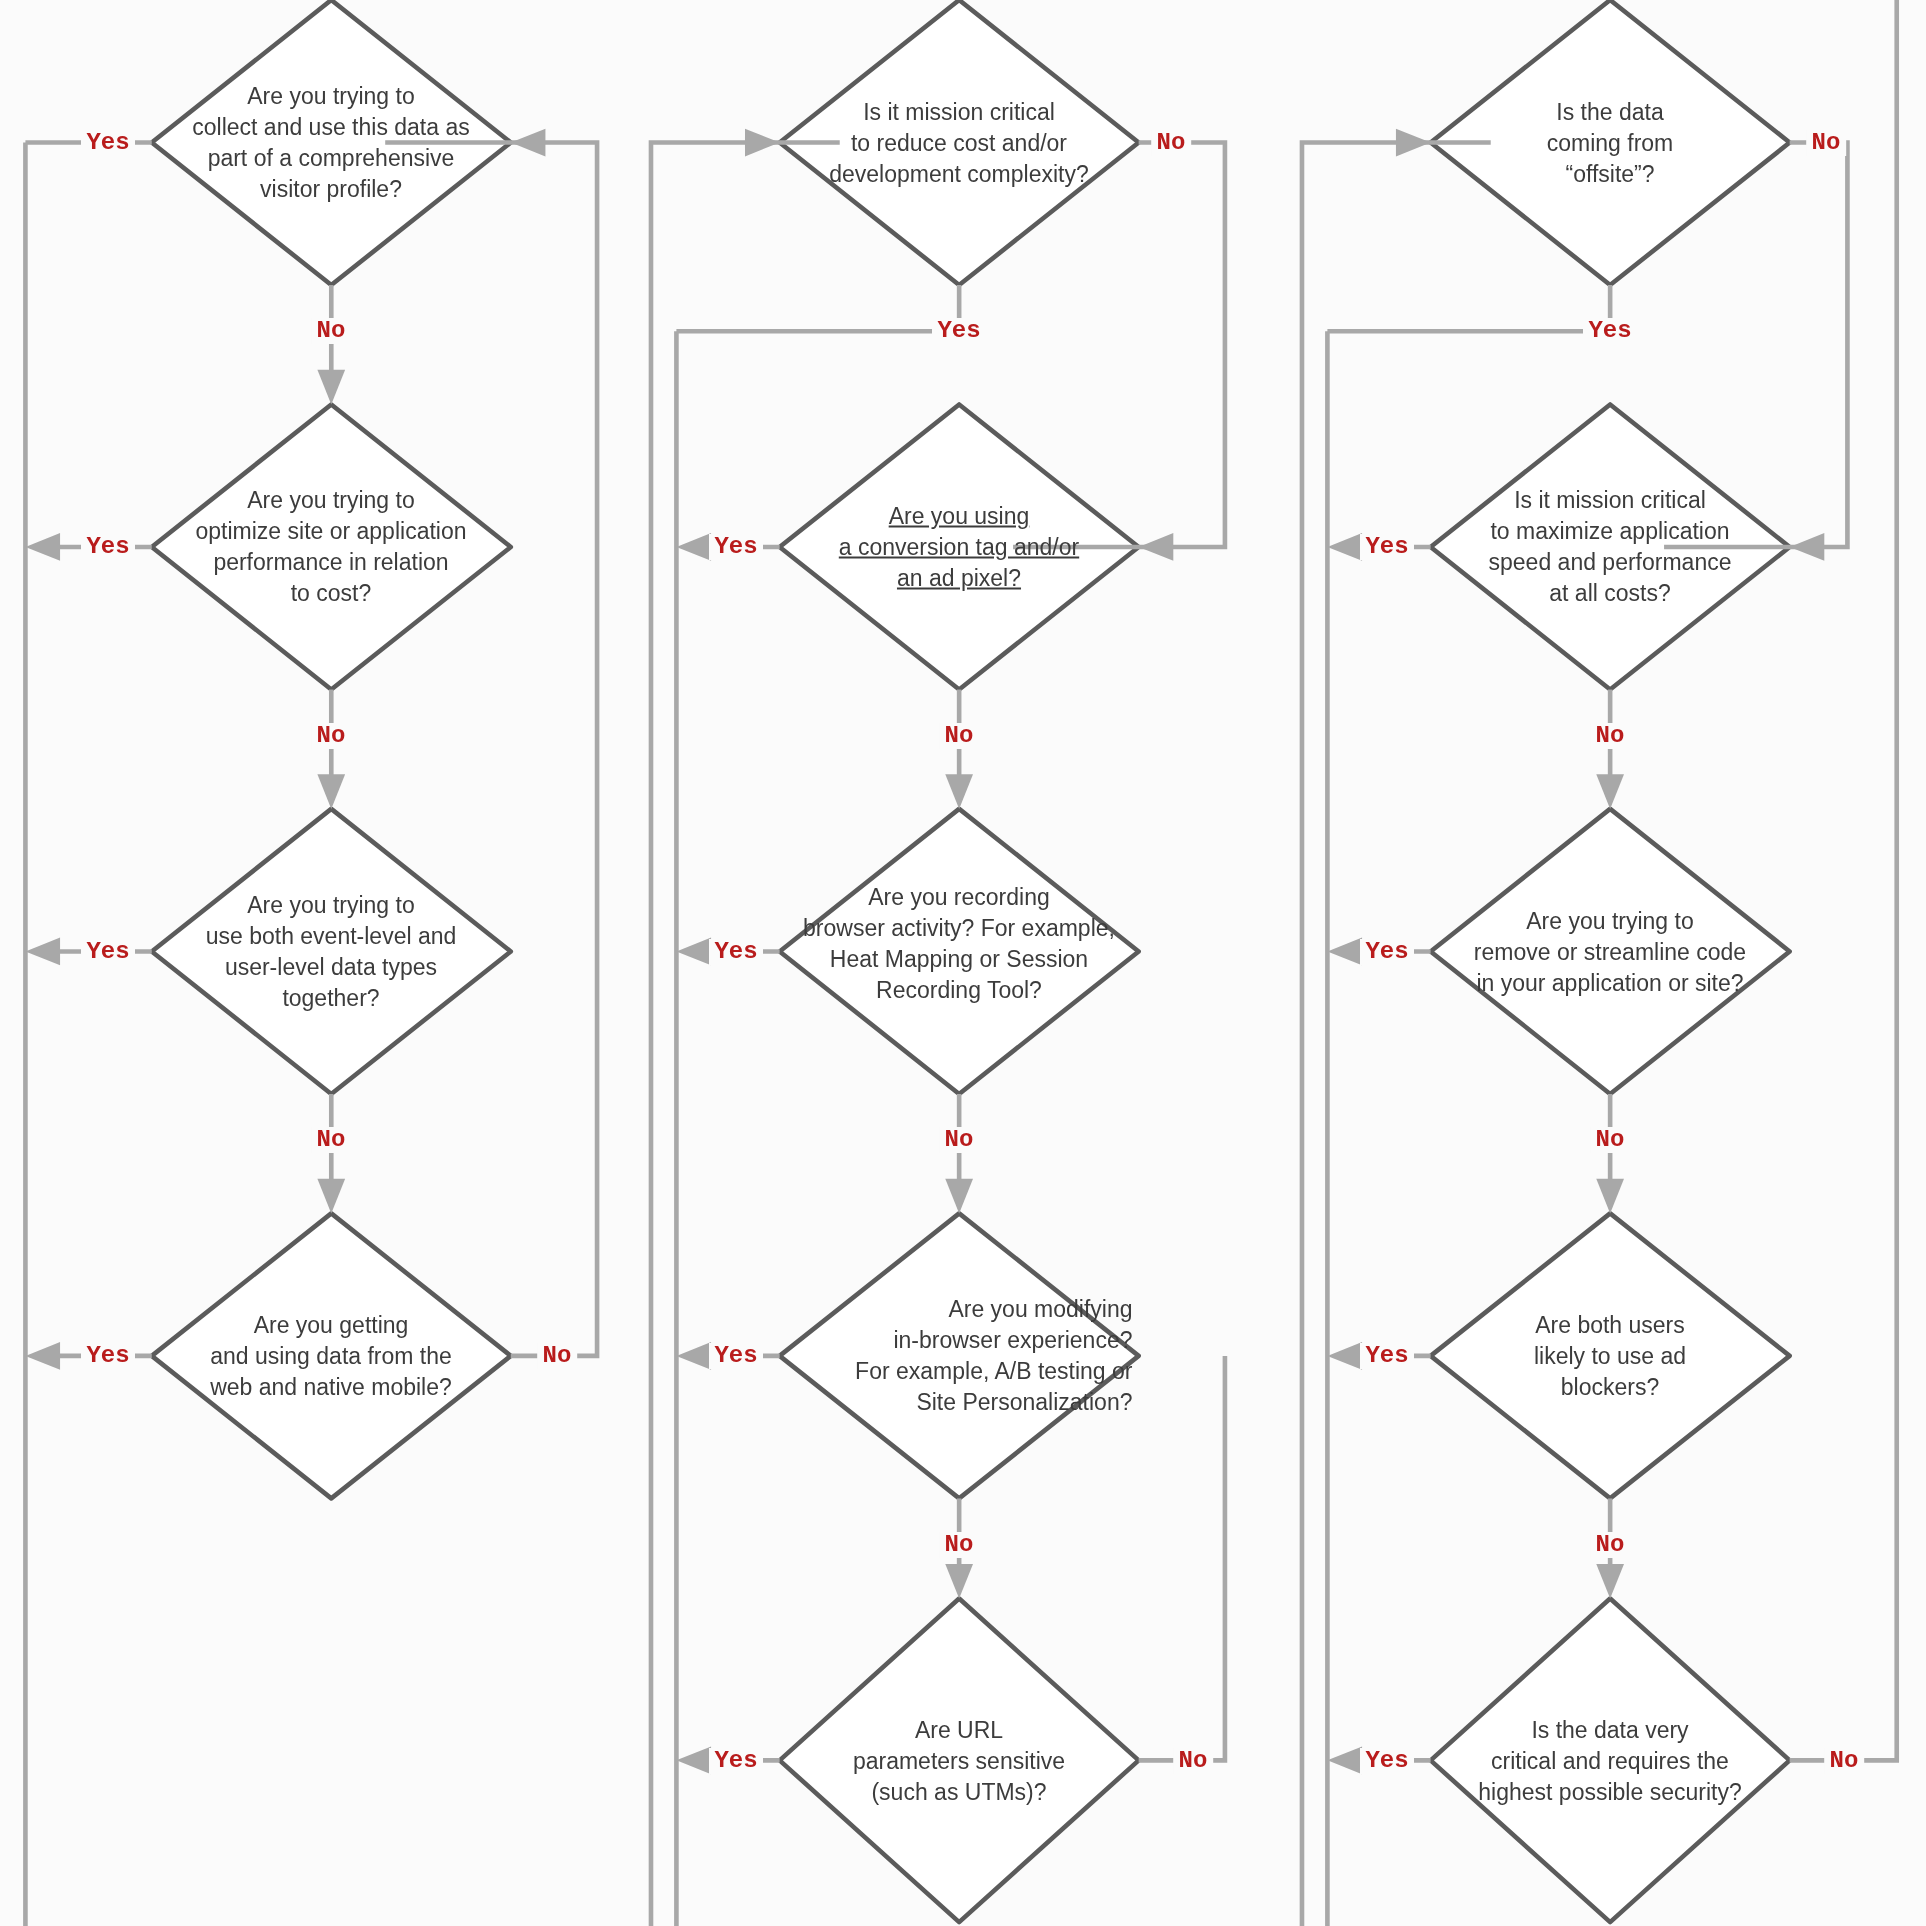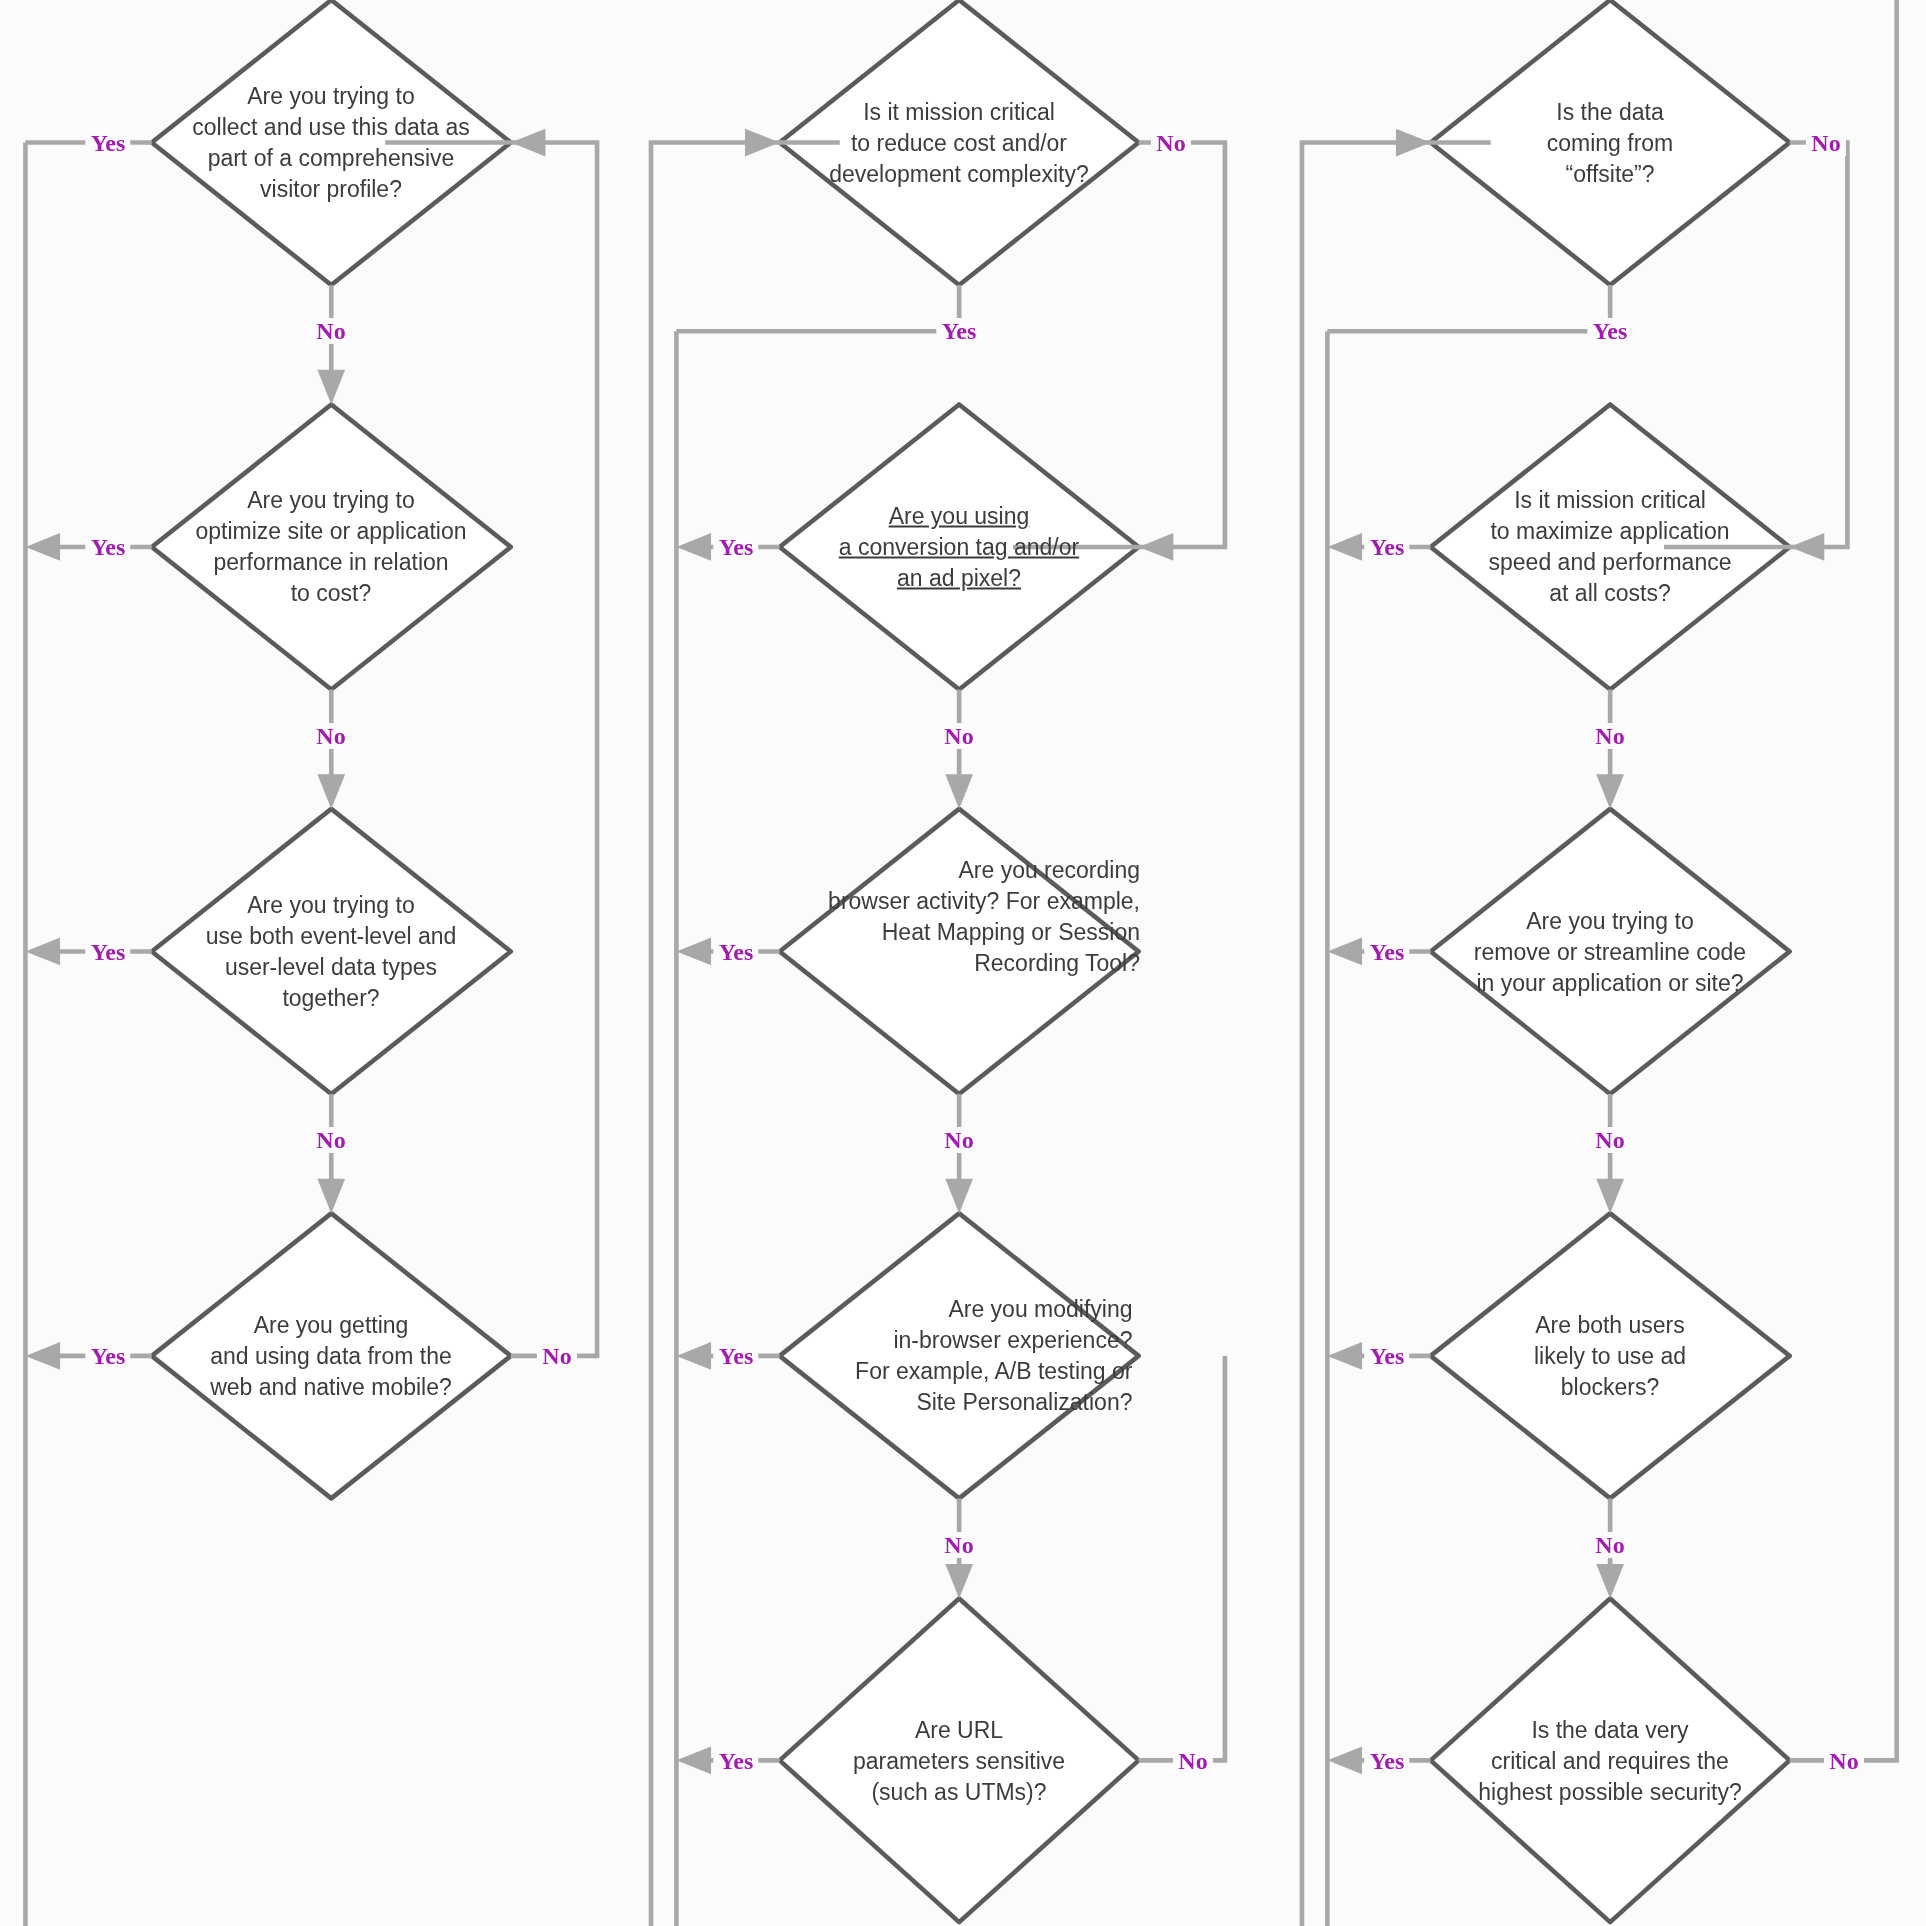--- a/index.html
+++ b/index.html
@@ -4,22 +4,22 @@
 <style>
   html,body{margin:0;padding:0;background:#fbfbfb;}
   body{width:1926px;height:1926px;font-family:"Liberation Sans",sans-serif;overflow:hidden;}
   #stage{position:relative;width:1926px;height:1926px;background:#fbfbfb;}
   svg#flow{position:absolute;left:0;top:0;width:1926px;height:1926px;}
   .dia{fill:#ffffff;stroke:#5b5b5b;stroke-width:6;stroke-linejoin:round;}
   .conn{stroke:#a8a8a8;stroke-width:6;fill:none;stroke-linecap:butt;stroke-linejoin:miter;}
   .head{fill:#a8a8a8;}
   .qtext{position:absolute;text-align:center;color:#3c3c3c;font-size:23px;line-height:31px;
          font-family:"Liberation Sans",sans-serif;transform:translate(-50%,-50%);white-space:pre-line;}
-  .edgelbl{position:absolute;color:#a21caf;font-size:24px;font-weight:bold;
-           font-family:Liberation Serif, serif;transform:translate(-50%,-50%);
+  .edgelbl{position:absolute;color:#b91c1c;font-size:24px;font-weight:bold;
+           font-family:Liberation Mono, monospace;transform:translate(-50%,-50%);
            background:#fbfbfb;padding:0 5.4px;line-height:26px;}
 </style>
 </head>
 <body>
 
 <div id="stage">
 
   <svg id="flow" viewBox="0 0 2500 2500">
 
     <path class="dia" d="M430,0 L663,185 L430,370 L197,185 Z"></path>
@@ -135,21 +135,21 @@
   <div class="qtext" style="left:331px;top:1356px;width:324px;">Are you getting
 and using data from the
 web and native mobile?</div>
 
   <div class="qtext" style="left:959px;top:143px;width:324px;">Is it mission critical
 to reduce cost and/or
 development complexity?</div>
   <div class="qtext" style="left:959px;top:547px;width:324px;text-decoration:underline;">Are you using
 a conversion tag and/or
 an ad pixel?</div>
-  <div class="qtext" style="left:959px;top:917px;width:362px;text-align:right;">Are you recording
+  <div class="qtext" style="left:959px;top:944px;width:362px;">Are you recording
 browser activity? For example,
 Heat Mapping or Session
 Recording Tool?</div>
   <div class="qtext" style="left:959px;top:1356px;width:347px;text-align:right;">Are you modifying
 in-browser experience?
 For example, A/B testing or
 Site Personalization?</div>
   <div class="qtext" style="left:959px;top:1761px;width:324px;">Are URL
 parameters sensitive
 (such as UTMs)?</div>

